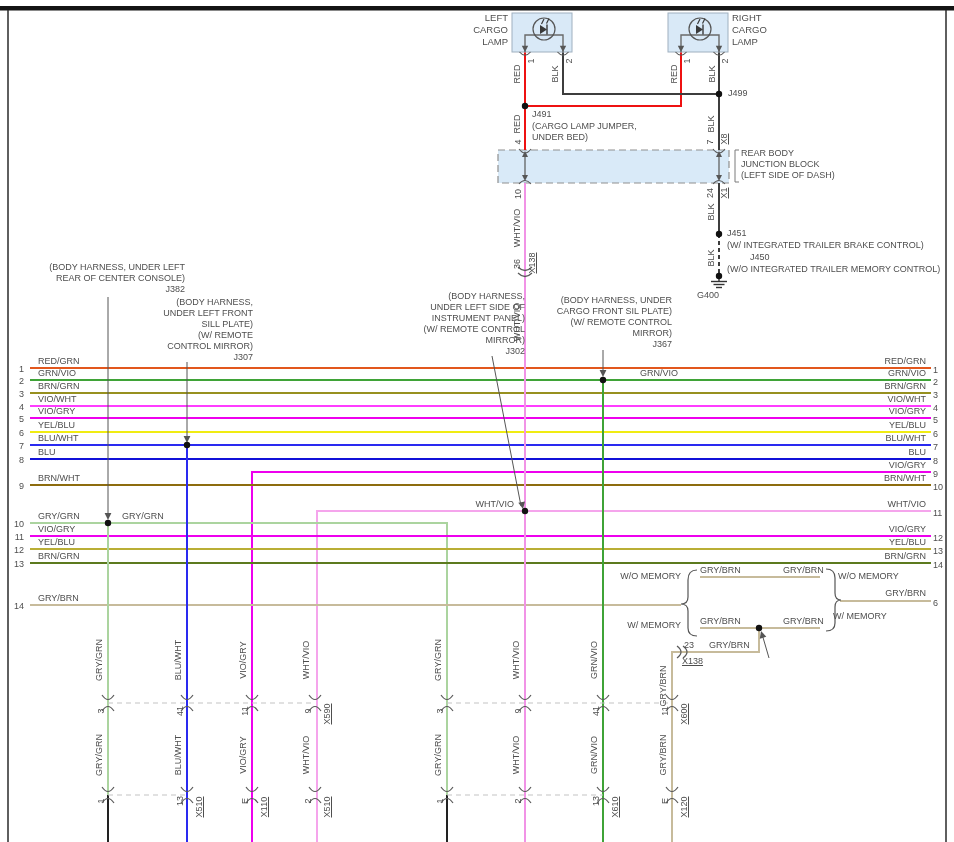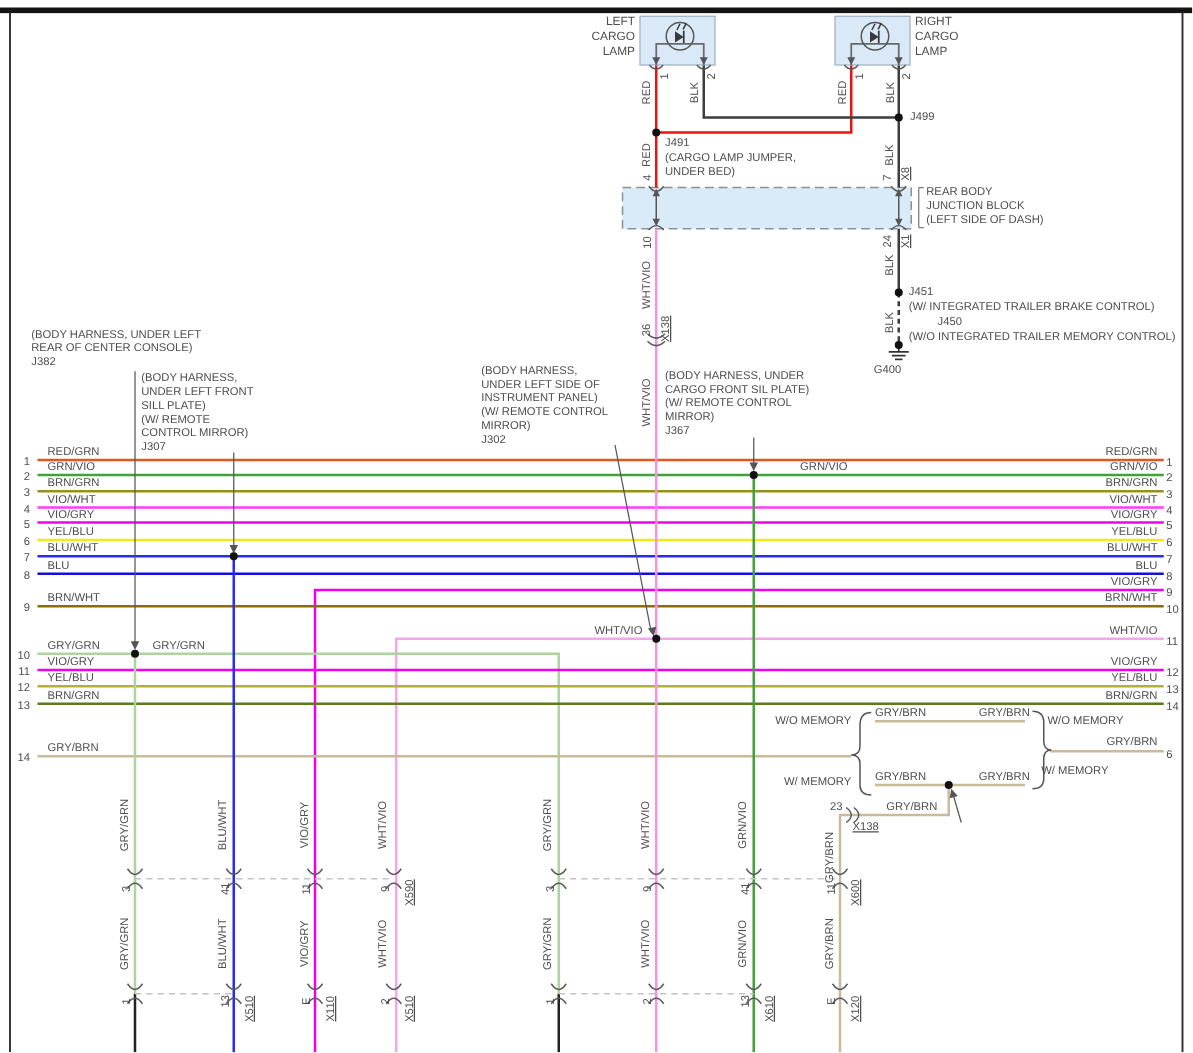--- a/index.html
+++ b/index.html
@@ -1,21 +1,21 @@
 <!DOCTYPE html>
 <html><head>
 <meta charset="utf-8">
 <style>
   html,body{margin:0;padding:0;background:#fff;}
   #stage{position:relative;width:954px;height:842px;background:#fff;overflow:hidden;
          font-family:"Liberation Sans",sans-serif;}
   #wires{position:absolute;left:0;top:0;}
   .t{position:absolute;font-size:9px;line-height:11px;color:#4e4e4e;white-space:nowrap;}
   .pre{white-space:pre-line;}
-  .c{text-align:left;}
+  .c{text-align:right;}
   .ra{text-align:right;}
   .r{transform:rotate(-90deg);text-align:center;height:12px;line-height:12px;}
   .u{text-decoration:underline;}
   .lamp-lbl{font-size:9.5px;line-height:12px;}
 </style>
 </head>
 <body>
 
 <div id="stage">
 
@@ -204,21 +204,21 @@
 <div class="t r" style="left:509px;top:258px;width:16px">36</div>
 <div class="t r u" style="left:517px;top:257px;width:30px">X138</div>
 <div class="t r" style="left:495px;top:316px;width:44px">WHT/VIO</div>
 
 <div class="t r" style="left:696px;top:206px;width:30px">BLK</div>
 <div class="t" style="left:727px;top:228px">J451</div>
 <div class="t" style="left:727px;top:240px">(W/ INTEGRATED TRAILER BRAKE CONTROL)</div>
 <div class="t r" style="left:696px;top:252px;width:30px">BLK</div>
 <div class="t" style="left:750px;top:252px">J450</div>
 <div class="t" style="left:727px;top:264px">(W/O INTEGRATED TRAILER MEMORY CONTROL)</div>
-<div class="t c" style="left:699px;top:290px;width:40px">G400</div>
+<div class="t c" style="left:679px;top:290px;width:40px">G400</div>
 
 <div class="t pre c" style="left:25px;top:262px;width:160px">(BODY HARNESS, UNDER LEFT
 REAR OF CENTER CONSOLE)
 J382</div>
 <div class="t pre c" style="left:113px;top:297px;width:140px">(BODY HARNESS,
 UNDER LEFT FRONT
 SILL PLATE)
 (W/ REMOTE
 CONTROL MIRROR)
 J307</div>
@@ -301,21 +301,21 @@
 <div class="t" style="left:933px;top:598px">6</div>
 
 <div class="t ra" style="left:601px;top:571px;width:80px">W/O MEMORY</div>
 <div class="t ra" style="left:601px;top:620px;width:80px">W/ MEMORY</div>
 <div class="t" style="left:838px;top:571px">W/O MEMORY</div>
 <div class="t" style="left:833px;top:611px">W/ MEMORY</div>
 <div class="t" style="left:700px;top:565px">GRY/BRN</div>
 <div class="t" style="left:783px;top:565px">GRY/BRN</div>
 <div class="t" style="left:700px;top:616px">GRY/BRN</div>
 <div class="t" style="left:783px;top:616px">GRY/BRN</div>
-<div class="t" style="left:664px;top:640px">23</div>
+<div class="t" style="left:684px;top:640px">23</div>
 <div class="t u" style="left:682px;top:656px">X138</div>
 <div class="t" style="left:709px;top:640px">GRY/BRN</div>
 
 <div class="t r" style="left:77px;top:654px;width:44px">GRY/GRN</div>
 <div class="t r" style="left:156px;top:654px;width:44px">BLU/WHT</div>
 <div class="t r" style="left:221px;top:654px;width:44px">VIO/GRY</div>
 <div class="t r" style="left:284px;top:654px;width:44px">WHT/VIO</div>
 
 <div class="t r" style="left:93px;top:705px;width:16px">3</div>
 <div class="t r" style="left:172px;top:705px;width:16px">41</div>

